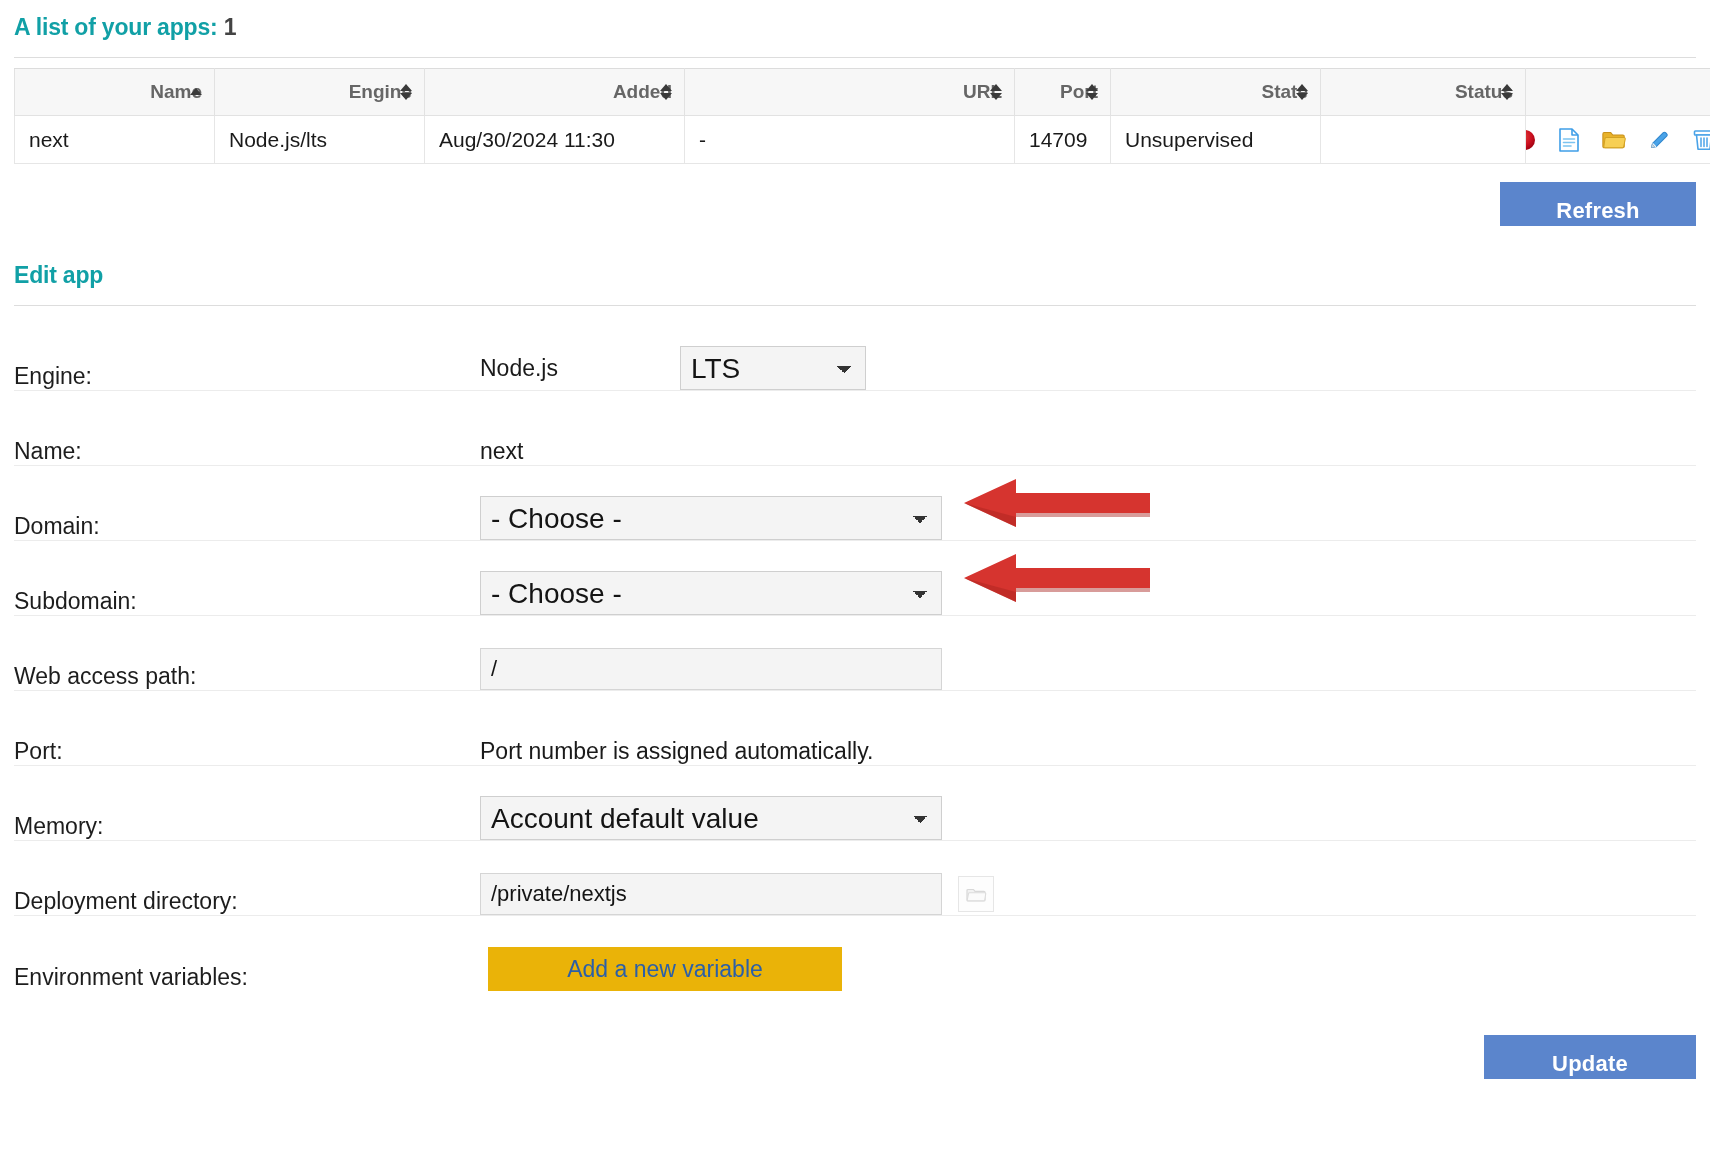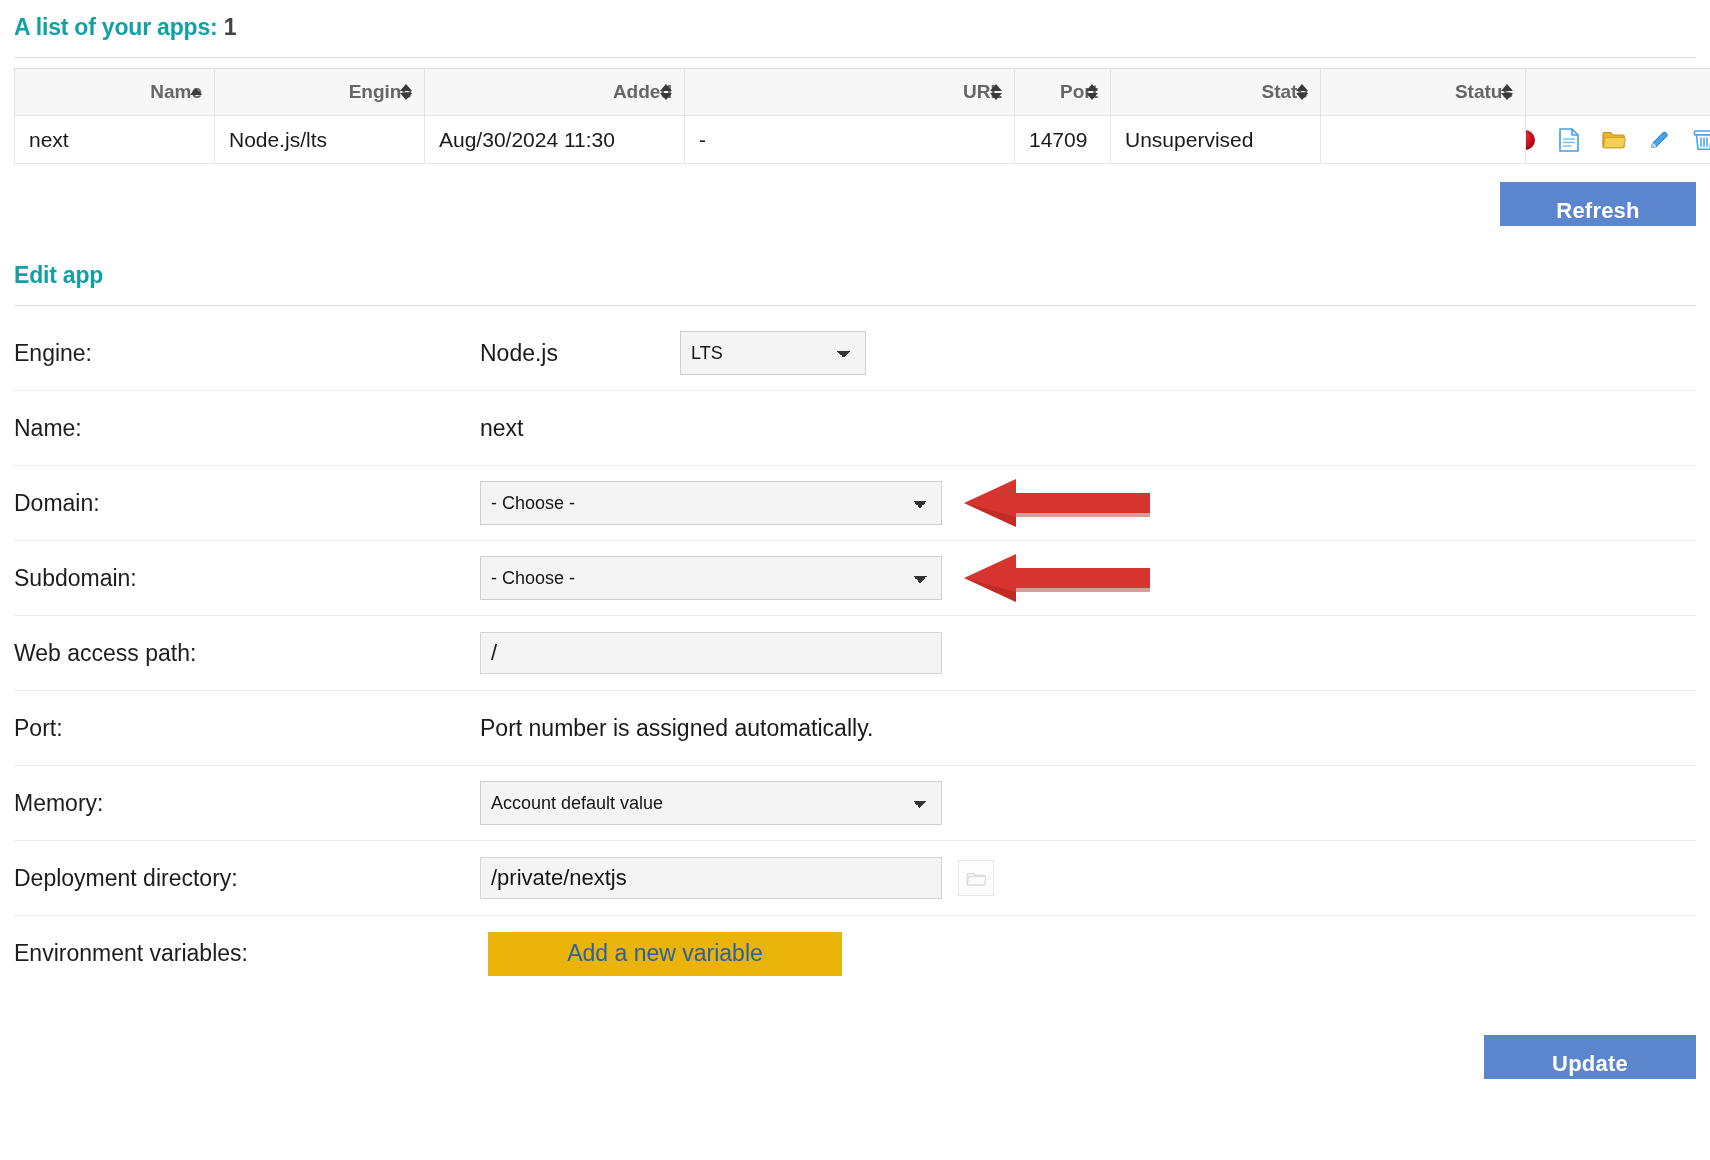--- a/index.html
+++ b/index.html
@@ -144,21 +144,21 @@
   
   .edit-heading {
     margin-top: 36px;
   }
 
   .form {
     margin-top: 10px;
   }
   .form-row {
     display: flex;
-    align-items: center;
+    align-items: flex-end;
     min-height: 75px;
     border-bottom: 1px solid #ececec;
     position: relative;
   }
   .form-row:last-child { border-bottom: none; gap: 8px; }
   .form-label {
     width: 466px;
     flex: 0 0 466px;
     font-size: 23px;
     color: #1d1d1d;
@@ -175,21 +175,21 @@
     color: #1a1a1a;
   }
   .engine-name { width: 176px; display: inline-block; }
 
   select.ui-select {
     -webkit-appearance: none;
     appearance: none;
     background: #f4f4f4;
     border: 1px solid #cfcfcf;
     font-family: "Liberation Sans", sans-serif;
-    font-size: 18px;
+    font-size: 28px;
     color: #141414;
     height: 44px;
     padding: 0 34px 0 10px;
     cursor: pointer;
     background-image:
       linear-gradient(45deg, transparent 50%, #333 50%),
       linear-gradient(135deg, #333 50%, transparent 50%);
     background-position:
       calc(100% - 21px) 19px,
       calc(100% - 14px) 19px;

